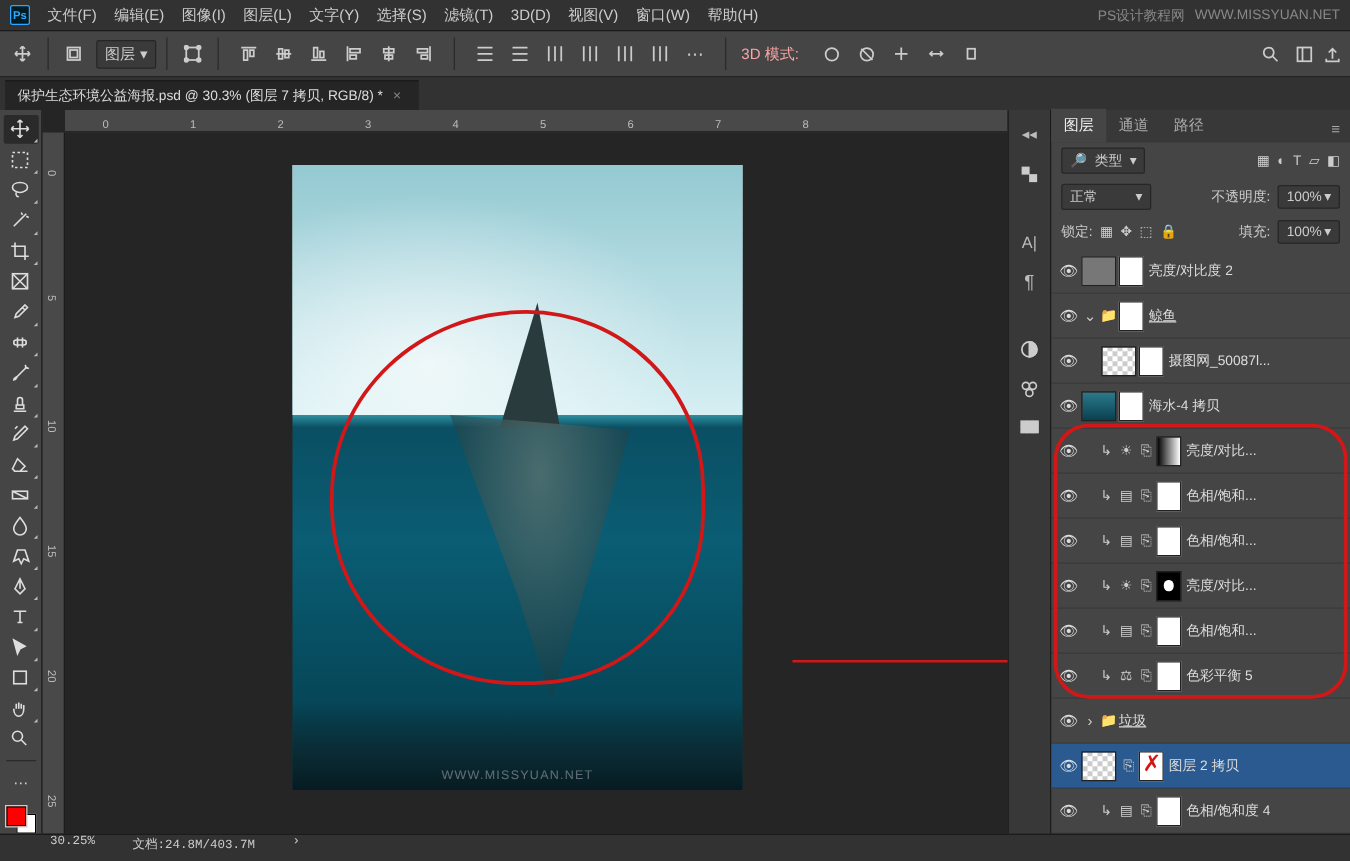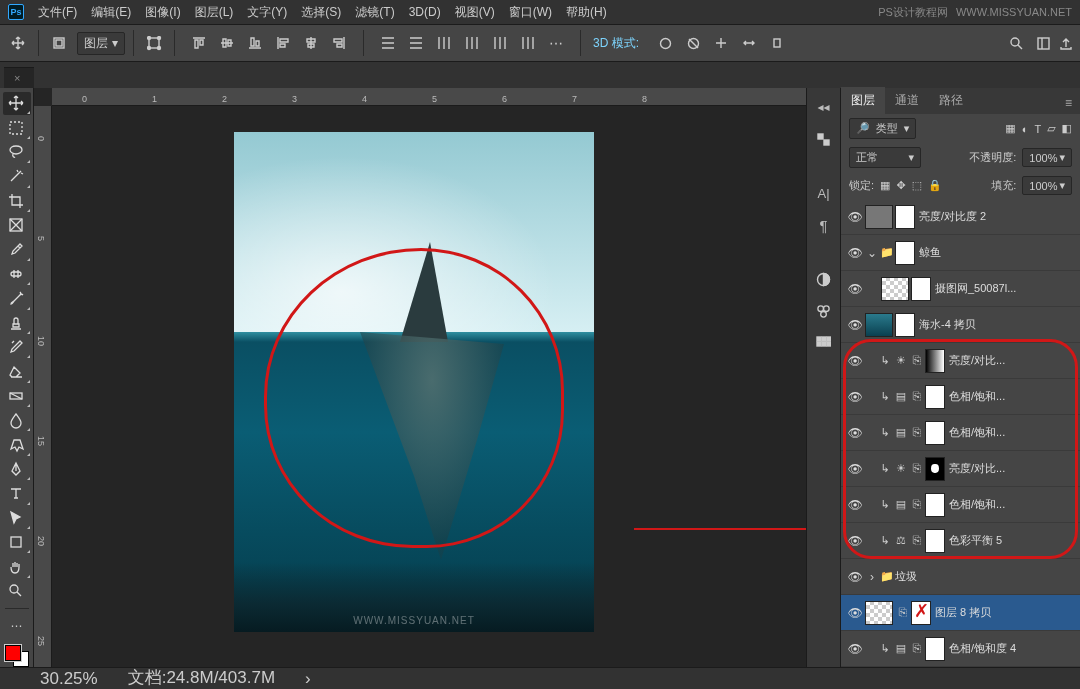--- a/index.html
+++ b/index.html
@@ -65,26 +65,26 @@
 #layer-list { flex: 1; overflow: auto; }
 .layer { display: flex; align-items: center; height: 36px; padding: 0 4px; border-bottom: 1px solid #3a3a3a; }
 .layer.sel { background: #2a5a8f; }
 .eye { width: 20px; text-align: center; color: #ddd; }
 .indent { flex-shrink:0; }
 .thumb { width: 28px; height: 24px; background: #666; border: 1px solid #222; margin-right: 2px; flex-shrink: 0; display:flex; align-items:center; justify-content:center; overflow:hidden;}
 .mask { width: 20px; height: 24px; background: #fff; border: 1px solid #222; margin-right: 4px; flex-shrink: 0; }
 .mask.grad { background: linear-gradient(to right, #000, #fff); }
 .mask.dot { background:#000; position:relative;} .mask.dot::after{content:'';position:absolute;top:30%;left:30%;width:40%;height:40%;background:#fff;border-radius:50%;}
 .lname { flex: 1; font-size: 11px; color: #ddd; white-space: nowrap; overflow: hidden; text-overflow: ellipsis; text-decoration: none; }
-.lname.u { }
+.lname.u { text-decoration: underline; }
 .lico { width:16px; color:#ccc; text-align:center; font-size:11px;}
 .caret { width: 14px; text-align: center; color: #ccc; }
 .anno-box { position: absolute; border: 3px solid #d11717; border-radius: 28px; pointer-events: none; }
 
-#statusbar { position: absolute; bottom: 0; left: 0; right: 0; height: 22px; background: #323232; border-top: 1px solid #1b1b1b; display: flex; align-items: flex-end; padding: 0 40px; font-size: 17px; gap: 30px; color: #ccc; }
+#statusbar { position: absolute; bottom: 0; left: 0; right: 0; height: 22px; background: #323232; border-top: 1px solid #1b1b1b; display: flex; align-items: flex-start; padding: 0 40px; font-size: 10px; gap: 30px; color: #ccc; font-family: Liberation Mono, monospace; }
 
 svg.i { width:15px; height:15px; stroke:#ccc; fill:none; stroke-width:1.4; }
 </style>
 </head>
 <body>
 
 <div id="menubar">
   <div class="ps-logo">Ps</div>
   <span>文件(F)</span>
   <span>编辑(E)</span>
@@ -193,21 +193,21 @@
     <div class="opt-btn">
         <svg class="i">
           <path d="M2 1v12M7 1v12M12 1v12"></path>
         </svg>
       </div>
     <div class="opt-btn">
         <span style="font-size:14px;color:#ccc">⋯</span>
       </div>
   </div>
   <div class="opt-sep"></div>
-  <span style="color:#7dd3fc;margin:0 4px">3D 模式:</span>
+  <span style="color:#fca5a5;margin:0 4px">3D 模式:</span>
   <div class="opt-group">
     <div class="opt-btn">
         <svg class="i">
           <circle cx="7.5" cy="7.5" r="5"></circle>
         </svg>
       </div>
     <div class="opt-btn">
         <svg class="i">
           <circle cx="7.5" cy="7.5" r="5"></circle>
           <path d="M3 3l9 9"></path>
@@ -241,20 +241,21 @@
         <path d="M6 2v11"></path>
       </svg>
     <svg class="i">
         <path d="M7 11V3M4 6l3-3 3 3M2 11v2h10v-2"></path>
       </svg>
   </div>
 </div>
 
 <div id="doctab">
   <div class="tab">
+    <span>保护生态环境公益海报.psd @ 30.3% (图层 7 拷贝, RGB/8) *</span>
     <span class="close">×</span>
   </div>
 </div>
 
 <div id="main">
 
   <div id="toolbox">
     <div class="tool active">
         <svg>
           <path d="M8 1v14M1 8h14M8 1l-2 2M8 1l2 2M8 15l-2-2M8 15l2-2M1 8l2-2M1 8l2 2M15 8l-2-2M15 8l-2 2"></path>
@@ -601,21 +602,21 @@
         <div class="lico">📁</div>
         <div class="lname u">垃圾</div>
       </div>
       <div class="layer sel">
         <div class="eye">👁</div>
         <div class="thumb" style="background:repeating-conic-gradient(#ccc 0 25%,#fff 0 50%) 0/8px 8px"></div>
         <div class="lico">⎘</div>
         <div class="mask" style="background:#fff;position:relative">
             <span style="position:absolute;color:#d11717;font-size:18px;left:2px;top:-2px">✗</span>
           </div>
-        <div class="lname">图层 8 拷贝</div>
+        <div class="lname">图层 2 拷贝</div>
       </div>
       <div class="layer">
         <div class="eye">👁</div>
         <div class="indent" style="width:12px"></div>
         <div class="lico">↳</div>
         <div class="lico">▤</div>
         <div class="lico">⎘</div>
         <div class="mask"></div>
         <div class="lname">色相/饱和度 4</div>
       </div>

